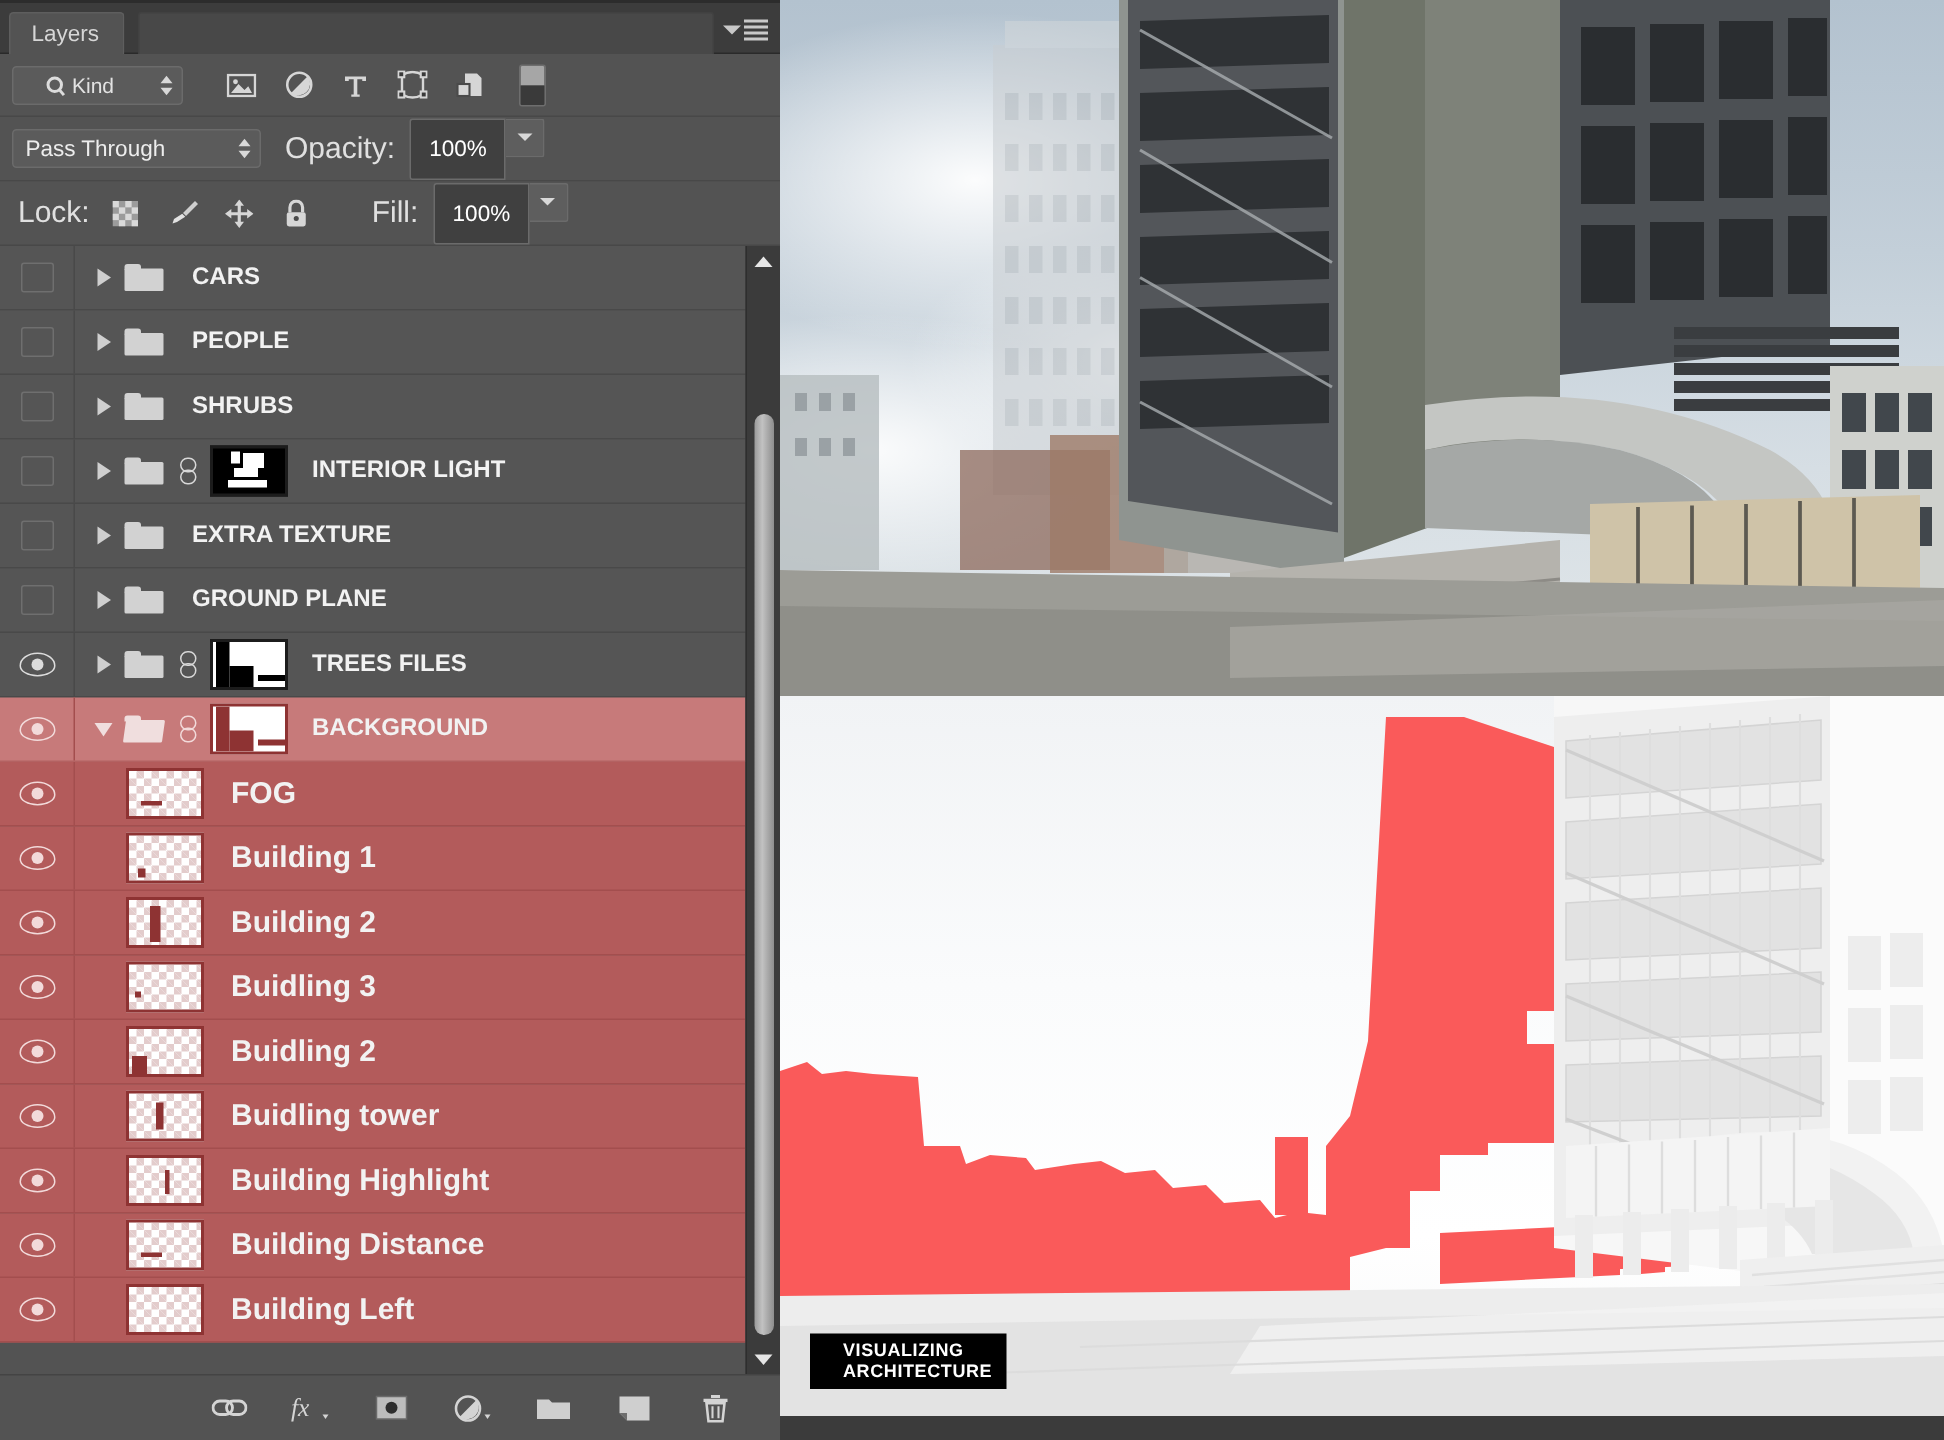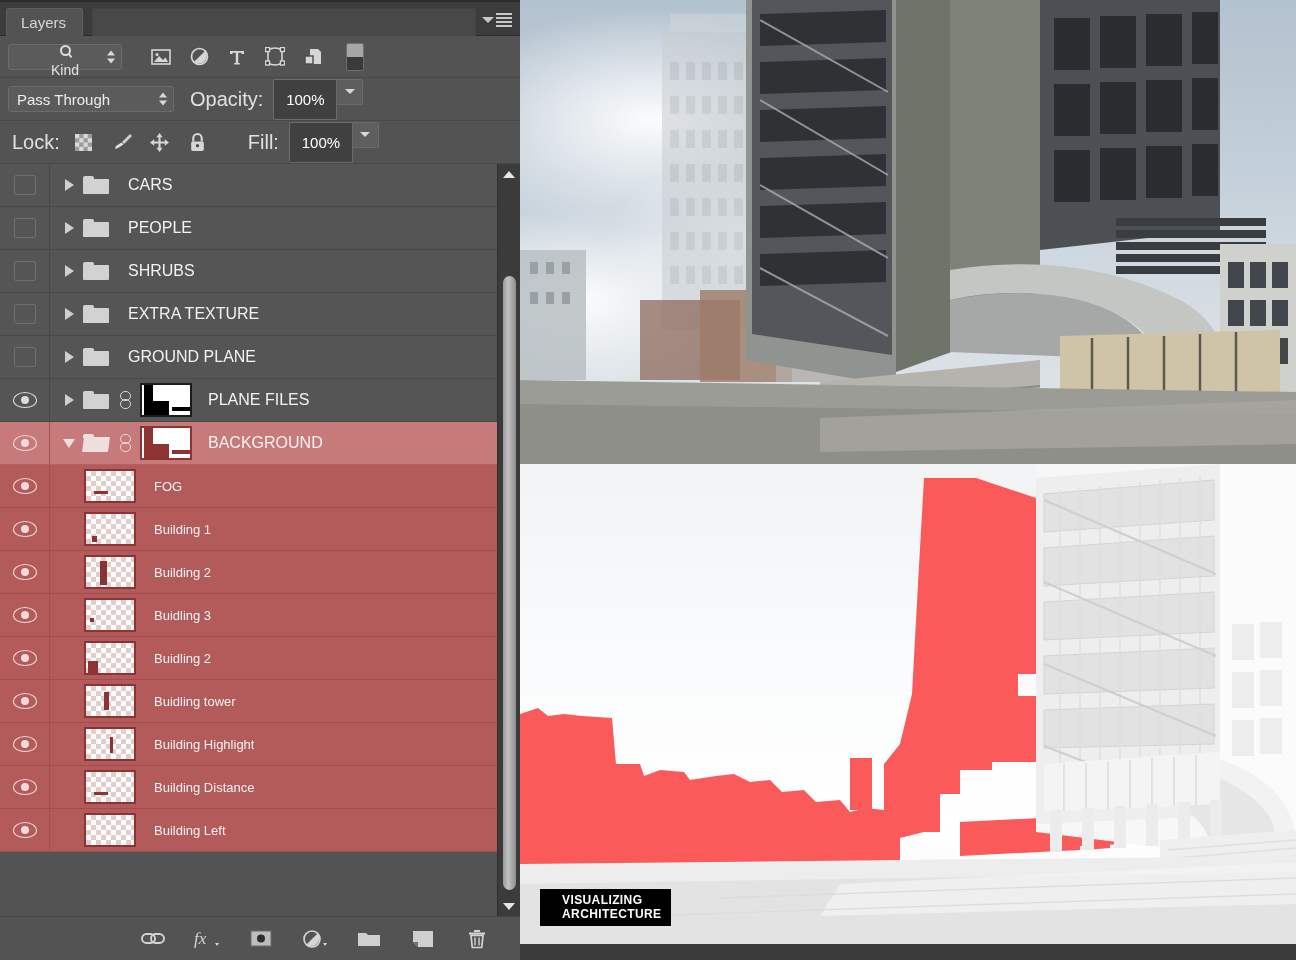--- a/index.html
+++ b/index.html
@@ -46,22 +46,22 @@
   .pm-lines i { display: block; width: 16px; height: 2px; background: #c8c8c8; }
 
   
   .filterrow {
     height: 42px; flex: 0 0 42px; display: flex; align-items: center;
     padding: 0 8px; background: #535353; border-bottom: 1px solid #484848;
   }
   .kind-select {
     width: 114px; height: 26px; background: #5b5b5b;
     border: 1px solid #6b6b6b; border-radius: 3px;
-    display: flex; align-items: center; padding: 0 6px; gap: 6px;
-    color: #e2e2e2; font-size: 14px; position: relative; flex-direction: column;
+    display: flex; align-items: center; padding: 0 22px; gap: 6px;
+    color: #e2e2e2; font-size: 14px; position: relative;
   }
   .magnifier { width: 11px; height: 11px; border: 2px solid #dcdcdc;
     border-radius: 50%; position: relative; flex: 0 0 11px; }
   .magnifier::after { content: ""; position: absolute; width: 2px; height: 5px;
     background: #dcdcdc; right: -2px; bottom: -4px; transform: rotate(-40deg); }
   .spin { position: absolute; right: 6px; top: 50%; transform: translateY(-50%);
     display: flex; flex-direction: column; gap: 3px; }
   .spin i { display: block; width: 0; height: 0; border-left: 4px solid transparent;
     border-right: 4px solid transparent; }
   .spin i.up { border-bottom: 5px solid #d8d8d8; }
@@ -100,21 +100,21 @@
     border-left: none; border-radius: 0 2px 2px 0;
     display: flex; align-items: center; justify-content: center;
   }
   .numdrop i { width: 0; height: 0; border-left: 5px solid transparent;
     border-right: 5px solid transparent; border-top: 5px solid #d8d8d8; }
   .lock-icons { display: flex; align-items: center; gap: 18px; margin-left: 14px; }
   .lk { width: 20px; height: 20px; display: flex; align-items: center; justify-content: center; }
 
   
   .listwrap { position: relative; flex: 1 1 auto; overflow: hidden; background: #535353; }
-  .list { position: absolute; left: 0; top: 0; right: 23px; bottom: 0; }
+  .list { position: absolute; left: 0; top: 0; right: 23px; bottom: 0; font-weight: bold; }
   .row {
     position: relative; height: 43px; display: flex; align-items: center;
     border-bottom: 1px solid #494949; background: #555555;
   }
   .row.sel { background: #b35b5b; border-bottom-color: #a34e4e; }
   .row.sel-active { background: #c77a7a; border-bottom-color: #b36262; }
   .eyecell {
     width: 50px; height: 100%; flex: 0 0 50px; display: flex;
     align-items: center; justify-content: center;
     border-right: 1px solid #494949;
@@ -170,21 +170,21 @@
   }
   .thumb.mask-dark { background: #000; }
   .mk { position: absolute; background: #000; }
   .row.sel .mk { background: #8e3333; }
   .mkw { position: absolute; background: #fff; }
 
   .row-name {
     margin-left: 16px; color: #f2f2f2; font-size: 16px; white-space: nowrap;
     overflow: hidden; text-overflow: ellipsis;
   }
-  .row-name.child { margin-left: 18px; font-size: 13px; }
+  .row-name.child { margin-left: 18px; font-size: 20px; }
 
   
   .scrollbar { position: absolute; right: 0; top: 0; width: 23px; bottom: 0;
     background: #3b3b3b; border-left: 1px solid #2e2e2e; }
   .sb-up, .sb-dn { position: absolute; left: 0; width: 22px; height: 20px;
     display: flex; align-items: center; justify-content: center; }
   .sb-up { top: 0; } .sb-dn { bottom: 0; }
   .sb-up i { width: 0; height: 0; border-left: 6px solid transparent;
     border-right: 6px solid transparent; border-bottom: 7px solid #e6e6e6; }
   .sb-dn i { width: 0; height: 0; border-left: 6px solid transparent;
@@ -403,63 +403,88 @@
             <div class="eyecell">
               <span class="eyebox"></span>
             </div>
             <div class="arrow">
               <i class="closed"></i>
             </div>
             <div class="folder">
               <span class="tabf"></span>
               <span class="body"></span>
             </div>
-            <div style="flex: 0 0 0px;"></div>
-            <div class="row-name">EXTRA TEXTURE</div>
-          </div>
-          <div class="row">
-            <div class="eyecell">
-              <span class="eyebox"></span>
-            </div>
-            <div class="arrow">
-              <i class="closed"></i>
-            </div>
-            <div class="folder">
-              <span class="tabf"></span>
-              <span class="body"></span>
-            </div>
-            <div style="flex: 0 0 0px;"></div>
-            <div class="row-name">GROUND PLANE</div>
-          </div>
-          <div class="row">
-            <div class="eyecell">
-              <span class="eye">
-                <span class="ball"></span>
-                <span class="pupil"></span>
-              </span>
-            </div>
-            <div class="arrow">
-              <i class="closed"></i>
-            </div>
-            <div class="folder">
-              <span class="tabf"></span>
-              <span class="body"></span>
-            </div>
             <div class="linkicon">
               <span class="chain">
                 <i></i>
                 <i></i>
               </span>
             </div>
+            <div class="thumb mask-dark">
+              <span class="mkw" style="left:12px;top:2px;width:6px;height:8px"></span>
+              <span class="mkw" style="left:20px;top:3px;width:14px;height:10px"></span>
+              <span class="mkw" style="left:14px;top:13px;width:16px;height:6px"></span>
+              <span class="mkw" style="left:10px;top:21px;width:26px;height:5px"></span>
+            </div>
+            <div class="row-name">INTERIOR LIGHT</div>
+          </div>
+          <div class="row">
+            <div class="eyecell">
+              <span class="eyebox"></span>
+            </div>
+            <div class="arrow">
+              <i class="closed"></i>
+            </div>
+            <div class="folder">
+              <span class="tabf"></span>
+              <span class="body"></span>
+            </div>
+            <div style="flex: 0 0 0px;"></div>
+            <div class="row-name">EXTRA TEXTURE</div>
+          </div>
+          <div class="row">
+            <div class="eyecell">
+              <span class="eyebox"></span>
+            </div>
+            <div class="arrow">
+              <i class="closed"></i>
+            </div>
+            <div class="folder">
+              <span class="tabf"></span>
+              <span class="body"></span>
+            </div>
+            <div style="flex: 0 0 0px;"></div>
+            <div class="row-name">GROUND PLANE</div>
+          </div>
+          <div class="row">
+            <div class="eyecell">
+              <span class="eye">
+                <span class="ball"></span>
+                <span class="pupil"></span>
+              </span>
+            </div>
+            <div class="arrow">
+              <i class="closed"></i>
+            </div>
+            <div class="folder">
+              <span class="tabf"></span>
+              <span class="body"></span>
+            </div>
+            <div class="linkicon">
+              <span class="chain">
+                <i></i>
+                <i></i>
+              </span>
+            </div>
             <div class="thumb">
               <span class="mk" style="left:2px;top:0;width:9px;height:30px"></span>
               <span class="mk" style="left:11px;top:16px;width:16px;height:14px"></span>
               <span class="mk" style="left:30px;top:22px;width:18px;height:4px"></span>
             </div>
-            <div class="row-name">PLANE FILES</div>
+            <div class="row-name">TREES FILES</div>
           </div>
           <div class="row sel sel-active">
             <div class="eyecell">
               <span class="eye">
                 <span class="ball"></span>
                 <span class="pupil"></span>
               </span>
             </div>
             <div class="arrow">
               <i class="open"></i>

